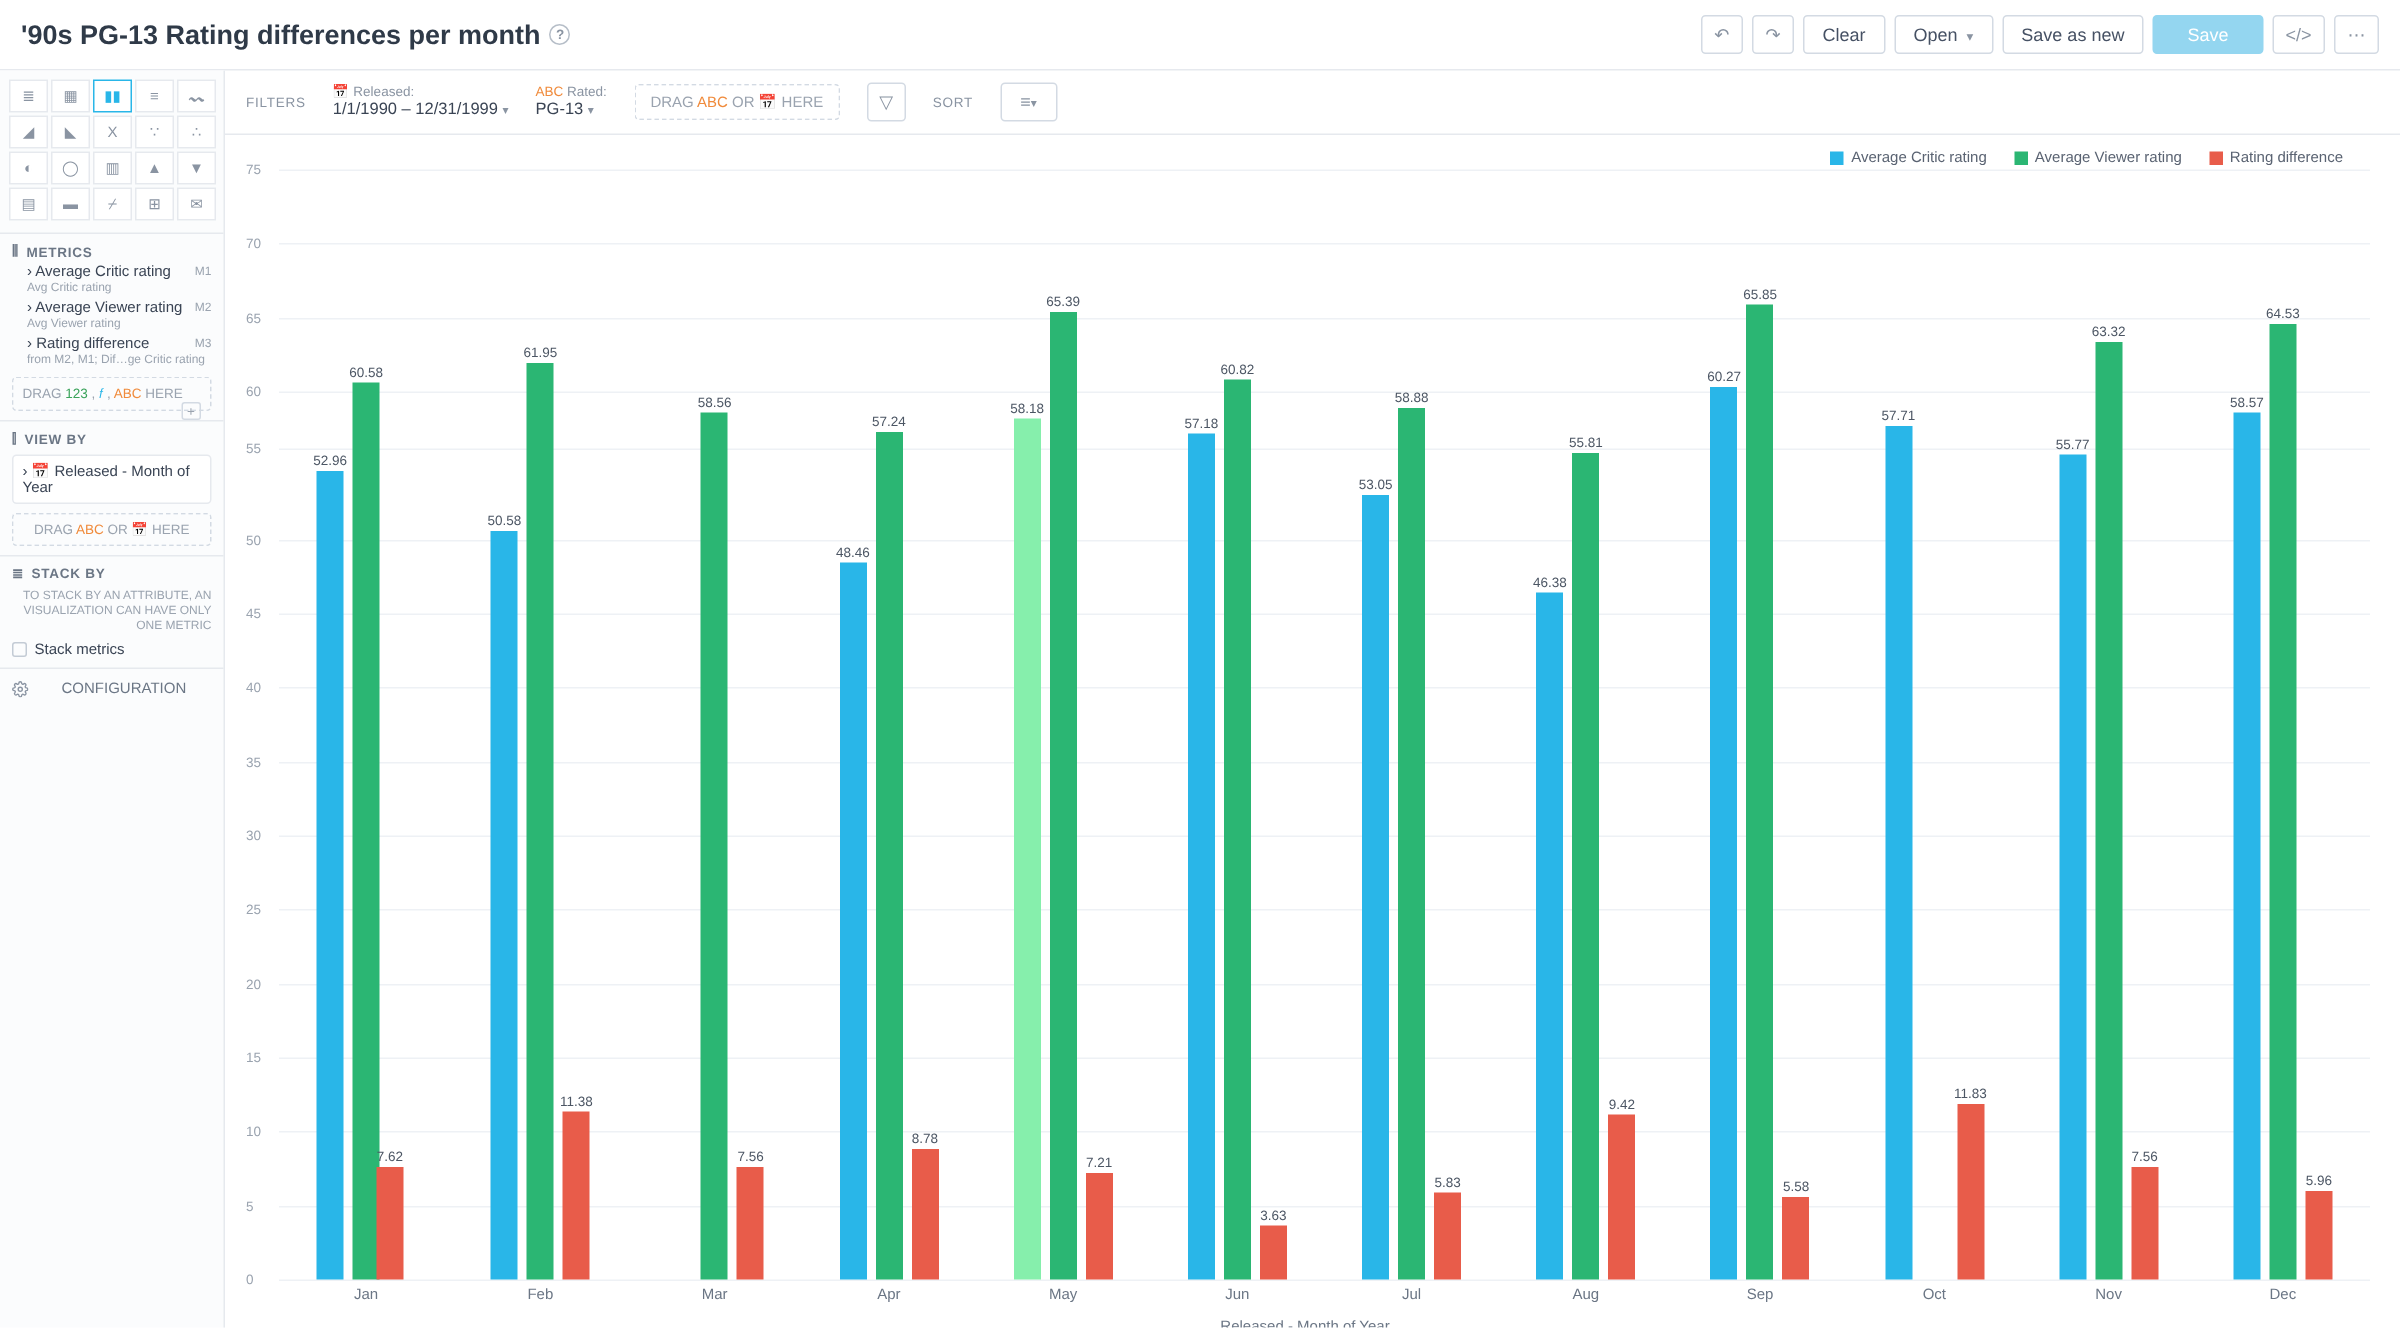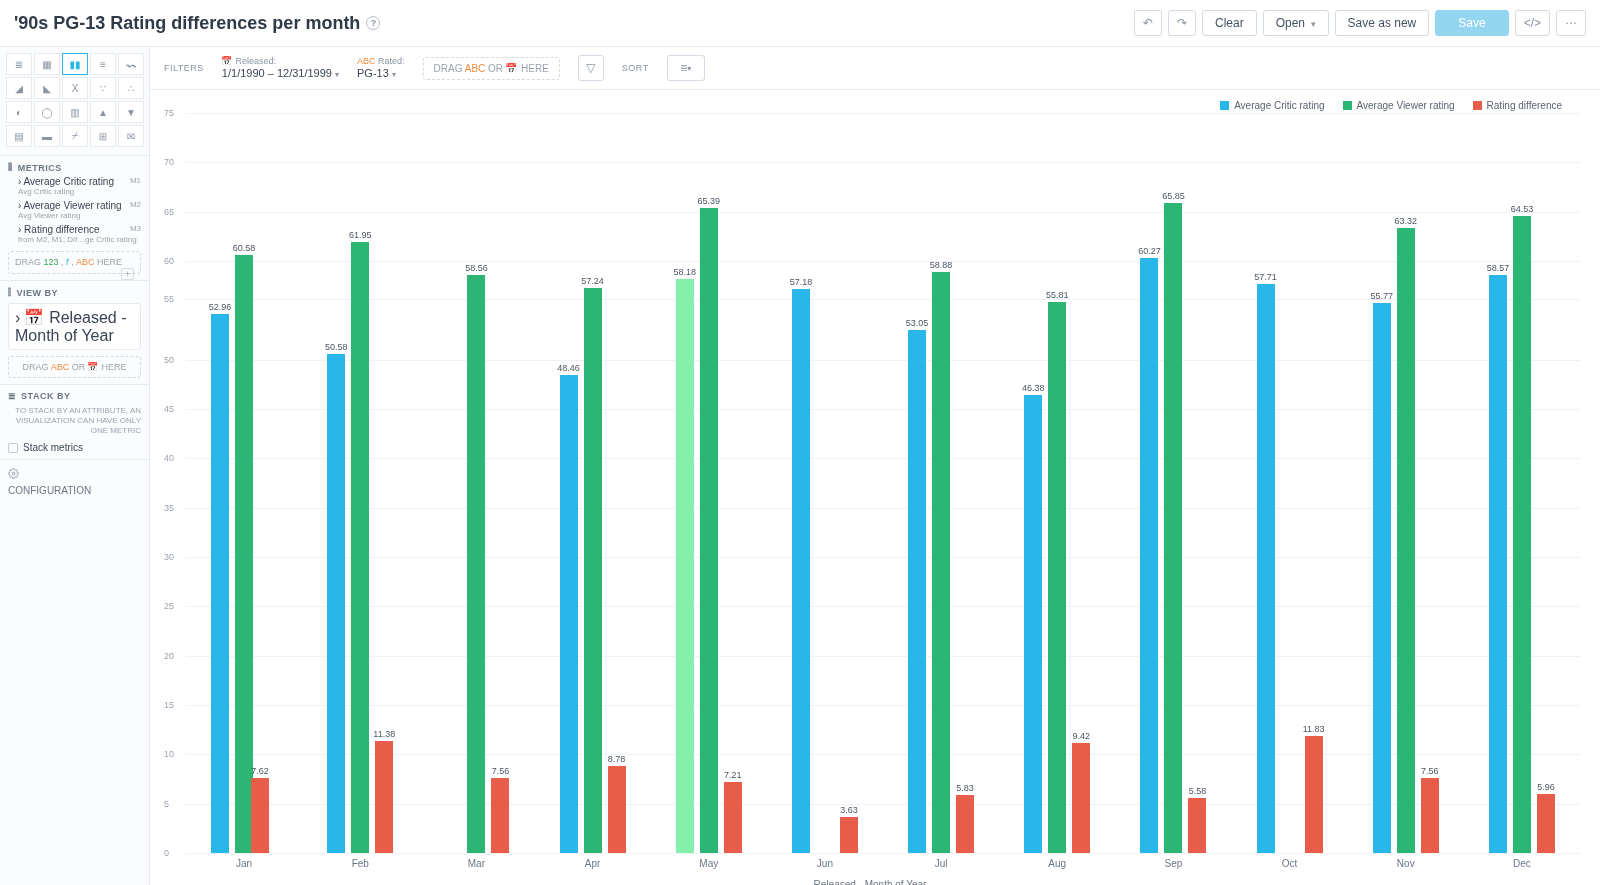--- a/index.html
+++ b/index.html
@@ -18,22 +18,22 @@
   .viz-cell { width:26px;height:22px;border:1px solid #e6e9ee;background:#fff;display:flex;align-items:center;justify-content:center;color:#8a94a2;}
   .viz-cell.sel { border-color:#29b6e8; color:#29b6e8;}
   .panel { border-bottom:1px solid #e6e9ee; padding:6px 8px;}
   .panel-h { font-size:9px; font-weight:700; letter-spacing:.5px; color:#6b7685; display:flex; align-items:center; gap:5px;}
   .metric { padding:3px 0 1px 10px;}
   .metric .nm { font-size:10px; color:#3a4454;}
   .metric .sub { font-size:8px; color:#9aa3af;}
   .badge { font-size:8px; color:#9aa3af; float:right;}
   .dropzone { border:1px dashed #d3dae3; border-radius:3px; padding:5px 6px; font-size:9px; color:#9aa3af; margin-top:6px;}
   .dz-abc{color:#f08b3c;} .dz-num{color:#3aa35a;} .dz-date{color:#29b6e8;}
-  .attrrow { background:#fff; border:1px solid #e6e9ee; border-radius:3px; padding:4px 6px; margin-top:5px; font-size:16px; color:#3a4454;}
-  .cfg { padding:8px; font-size:10px; display:flex;align-items:flex-start;gap:6px;color:#6b7685;flex-direction:column;}
+  .attrrow { background:#fff; border:1px solid #e6e9ee; border-radius:3px; padding:4px 6px; margin-top:5px; font-size:10px; color:#3a4454;}
+  .cfg { padding:8px; font-size:10px; display:flex;align-items:flex-end;gap:22px;color:#6b7685;}
   .content { flex:1; display:flex; flex-direction:column;}
   .filters { display:flex; align-items:center; gap:18px; padding:8px 14px; border-bottom:1px solid #e6e9ee;}
   .flabel { font-size:9px; letter-spacing:.5px; color:#8a94a2;}
   .fblock { display:flex; flex-direction:column; line-height:1.2;}
   .fblock .ft { font-size:9px; color:#8a94a2;}
   .fblock .fv { font-size:11px; color:#3a4454;}
   .fblock.orange .ft{color:#f08b3c;}
   .pill { border:1px dashed #d3dae3; border-radius:3px; padding:5px 10px; font-size:10px; color:#9aa3af;}
   .pill .abc{color:#f08b3c;} .pill .cal{color:#29b6e8;}
   .iconbtn { border:1px solid #d3dae3; border-radius:3px; width:26px;height:26px;display:flex;align-items:center;justify-content:center;color:#8a94a2;}
@@ -272,20 +272,23 @@
             </div>
             <div class="bar" style="left: 513.75px; width: 18px; height: 645.181px; background: rgb(43, 182, 115);">
               <span class="val">65.39</span>
             </div>
             <div class="bar" style="left: 537.75px; width: 18px; height: 71.1387px; background: rgb(232, 92, 74);">
               <span class="val">7.21</span>
             </div>
             <div class="bar" style="left: 605.917px; width: 18px; height: 564.176px; background: rgb(41, 182, 232);">
               <span class="val">57.18</span>
             </div>
+            <div class="bar" style="left: 629.917px; width: 18px; height: 600.091px; background: rgb(43, 182, 115);">
+              <span class="val">60.82</span>
+            </div>
             <div class="bar" style="left: 653.917px; width: 18px; height: 35.816px; background: rgb(232, 92, 74);">
               <span class="val">3.63</span>
             </div>
             <div class="bar" style="left: 722.083px; width: 18px; height: 523.427px; background: rgb(41, 182, 232);">
               <span class="val">53.05</span>
             </div>
             <div class="bar" style="left: 746.083px; width: 18px; height: 580.949px; background: rgb(43, 182, 115);">
               <span class="val">58.88</span>
             </div>
             <div class="bar" style="left: 770.083px; width: 18px; height: 57.5227px; background: rgb(232, 92, 74);">

